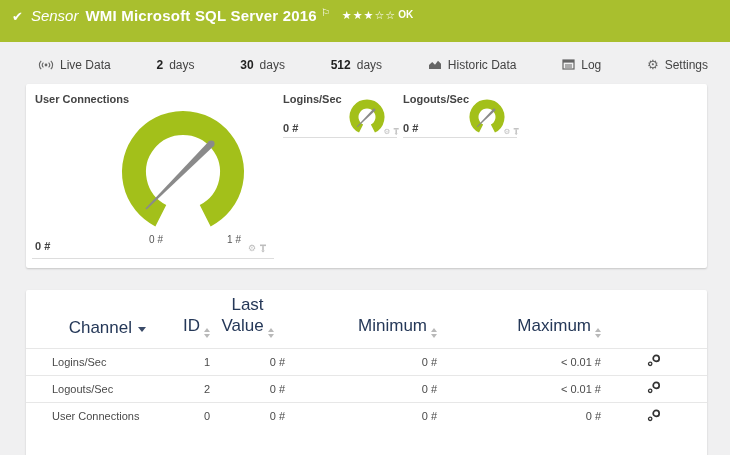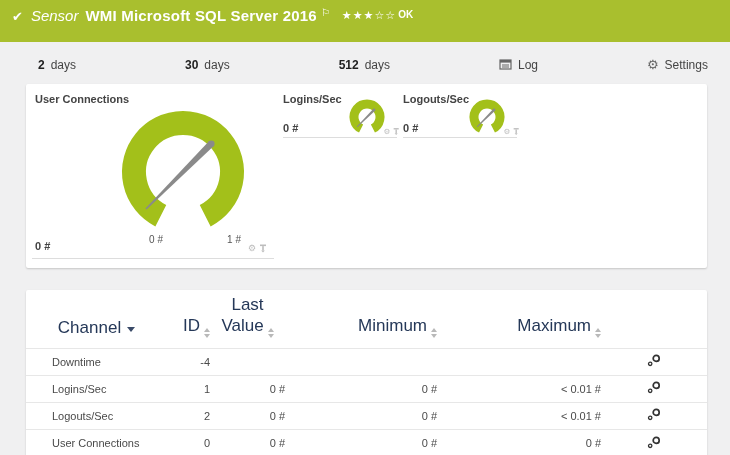--- a/index.html
+++ b/index.html
@@ -39,21 +39,21 @@
   .gauge-value { font-size:11px; font-weight:bold; color:#444; }
   .scale-lbl { font-size:10px; color:#555; }
   .mini-icons { display:flex; align-items:center; gap:3px; color:#bdbdbd; }
   .mini-icons .gear-glyph { font-size:9px; line-height:1; color:#bdbdbd; }
   .divider { border-top:1px solid #ddd; height:0; }
 
   
   table { border-collapse:collapse; table-layout:fixed; width:681px; margin-top:22px; font-size:11px; }
   col.c1{width:120px} col.c2{width:64px} col.c3{width:75px} col.c4{width:152px} col.c5{width:164px} col.c6{width:106px}
   th { color:#253858; font-size:17px; font-weight:normal; padding:4px 0 10px; vertical-align:bottom; }
-  th.left { text-align:center; padding-left:21px; }
+  th.left { text-align:right; padding-left:21px; }
   th.num, td.num { text-align:right; }
   th.center { text-align:center; line-height:1.25; }
   tbody td { height:27px; color:#4a4a4a; border-top:1px solid #e7e7e7; }
   tbody td.name { padding-left:26px; }
   td.tools { text-align:center; }
   .caret { display:inline-block; width:0; height:0; border-left:4px solid transparent; border-right:4px solid transparent; border-top:5px solid #3a4a68; margin-left:6px; vertical-align:1px; }
   .sort { display:inline-flex; flex-direction:column; margin-left:4px; vertical-align:-1px; }
   .sort i { display:block; width:0; height:0; border-left:3.5px solid transparent; border-right:3.5px solid transparent; }
   .sort .up { border-bottom:4px solid #b9b9b9; margin-bottom:1.5px; }
   .sort .down { border-top:4px solid #b9b9b9; }
@@ -69,30 +69,43 @@
       <span class="sensor-title">WMI Microsoft SQL Server 2016</span>
       <span class="flag">⚐</span>
       <span class="stars"><span>★★★</span><span>☆☆</span></span>
     </div>
     <span class="status-ok">OK</span>
   </div>
 </div>
 
 <div class="tabbar">
   <div class="tab">
+    <svg width="16" height="12" viewBox="0 0 16 12">
+      <circle cx="8" cy="6" r="1.4" fill="#666"></circle>
+      <path d="M5.4 3.6 a3.4 3.4 0 0 0 0 4.8 M3.2 1.8 a5.8 5.8 0 0 0 0 8.4 M10.6 3.6 a3.4 3.4 0 0 1 0 4.8 M12.8 1.8 a5.8 5.8 0 0 1 0 8.4" fill="none" stroke="#666" stroke-width="1.1"></path>
+    </svg>
+    <span class="lbl">Live Data</span>
+  </div>
+  <div class="tab">
     <span class="num">2</span>
       <span class="lbl">days</span>
   </div>
   <div class="tab">
     <span class="num">30</span>
       <span class="lbl">days</span>
   </div>
   <div class="tab">
     <span class="num">512</span>
       <span class="lbl">days</span>
+  </div>
+  <div class="tab">
+    <svg width="14" height="11" viewBox="0 0 14 11">
+      <path d="M1 10 L1 6 L4.2 3 L7 5.8 L10 1.8 L13 4.8 L13 10 Z" fill="#666"></path>
+    </svg>
+    <span class="lbl">Historic Data</span>
   </div>
   <div class="tab">
     <svg width="13" height="11" viewBox="0 0 13 11">
       <rect x="1" y="1" width="11" height="9" fill="none" stroke="#666" stroke-width="1.2"></rect>
       <rect x="1" y="1" width="11" height="2.6" fill="#666"></rect>
       <line x1="3" y1="6" x2="10" y2="6" stroke="#666" stroke-width="1"></line>
       <line x1="3" y1="8" x2="10" y2="8" stroke="#666" stroke-width="1"></line>
     </svg>
     <span class="lbl">Log</span>
   </div>
@@ -199,33 +212,20 @@
           <span>Maximum</span><span class="sort">
               <i class="up"></i>
               <i class="down"></i>
             </span>
         </th>
         <th></th>
       </tr>
     </thead>
     <tbody>
       <tr>
-        <td class="name">Downtime</td>
-        <td class="num">-4</td>
-        <td class="num"></td>
-        <td class="num"></td>
-        <td class="num"></td>
-        <td class="tools">
-          <svg width="14" height="13" viewBox="0 0 14 13">
-            <circle cx="9.2" cy="4.4" r="3" fill="none" stroke="#333" stroke-width="1.7"></circle>
-            <circle cx="3.2" cy="9.8" r="1.7" fill="none" stroke="#333" stroke-width="1.3"></circle>
-          </svg>
-        </td>
-      </tr>
-      <tr>
         <td class="name">Logins/Sec</td>
         <td class="num">1</td>
         <td class="num">0 #</td>
         <td class="num">0 #</td>
         <td class="num">&lt; 0.01 #</td>
         <td class="tools">
           <svg width="14" height="13" viewBox="0 0 14 13">
             <circle cx="9.2" cy="4.4" r="3" fill="none" stroke="#333" stroke-width="1.7"></circle>
             <circle cx="3.2" cy="9.8" r="1.7" fill="none" stroke="#333" stroke-width="1.3"></circle>
           </svg>

